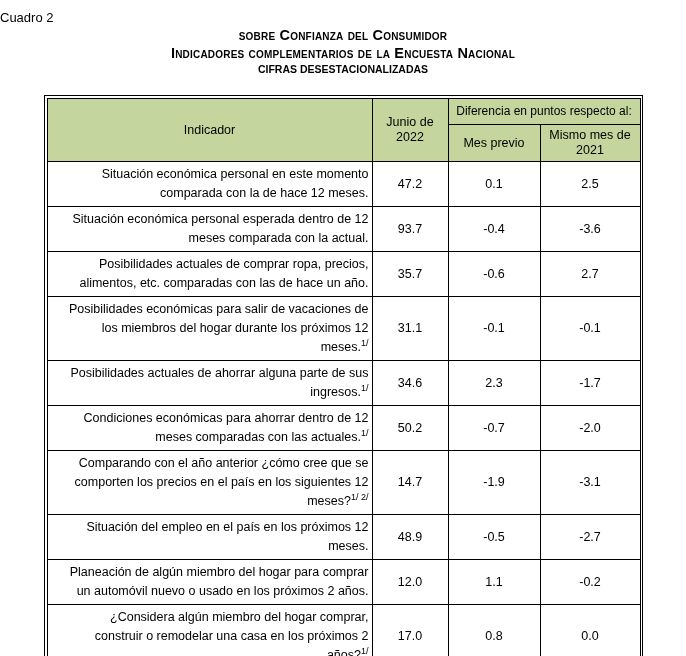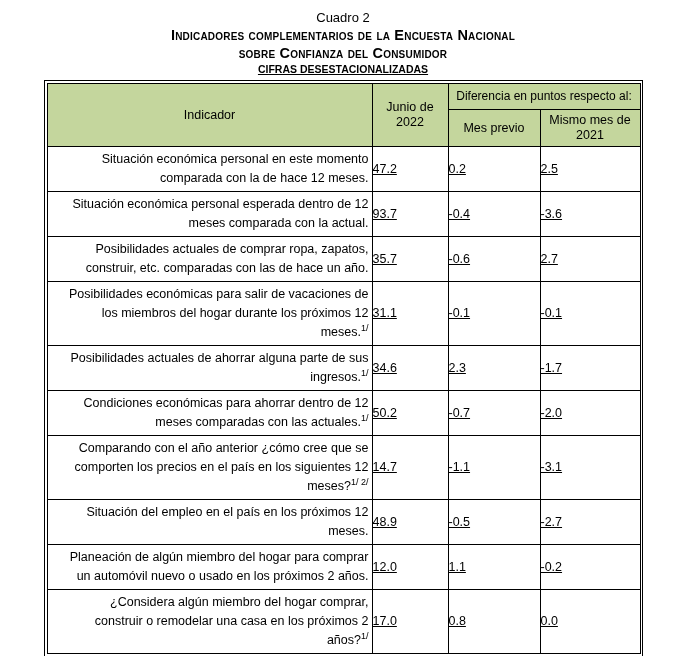--- a/index.html
+++ b/index.html
@@ -8,39 +8,38 @@
     width: 686px;
     height: 656px;
     font-family: "Liberation Sans", "DejaVu Sans", sans-serif;
     color: #000000;
     overflow: hidden;
   }
   .page { width: 686px; height: 656px; padding-top: 9px; }
 
   
   .caption {
-    text-align: center;
+    text-align: left;
     font-size: 13px;
     line-height: 17px;
   }
   .title-line {
     text-align: center;
     font-size: 14.5px;
     font-weight: bold;
     font-variant: small-caps;
     letter-spacing: 0.2px;
     line-height: 18px;
   }
   .subtitle {
     text-align: center;
     font-size: 10.5px;
     font-weight: bold;
     line-height: 14px;
-    margin-bottom: 4px;
-    text-decoration: underline;
+    margin-bottom: 19px;
   }
 
   
   .table-frame {
     width: 599px;
     margin: 0 auto;
     border: 1.5px solid #000;
     padding: 2px;
     background: #ffffff;
   }
@@ -68,31 +67,31 @@
   }
   thead tr.h-top th.h-diff { height: 26px; white-space: nowrap; font-size: 12px; }
   thead tr.h-bottom th { height: 34px; }
 
   tbody td { vertical-align: middle; }
   td.c-ind {
     text-align: right;
     padding: 3px 3px 3px 12px;
     line-height: 19px;
   }
-  td.c-num { line-height: 19px; text-decoration: underline; }
+  td.c-num { text-align: center; line-height: 19px; }
   td.c-ind sup { font-size: 9px; line-height: 0; }
 </style>
 </head>
 <body>
 
 <div class="page">
 
   <div class="caption">Cuadro 2</div>
+  <div class="title-line">sobre Confianza del Consumidor</div>
   <div class="title-line">Indicadores complementarios de la Encuesta Nacional</div>
-  <div class="title-line">sobre Confianza del Consumidor</div>
   <div class="subtitle">CIFRAS DESESTACIONALIZADAS</div>
 
   <div class="table-frame">
     <table class="indicators">
       <colgroup>
         <col class="c-indicator">
           <col class="c-june">
           <col class="c-prev">
           <col class="c-yoy">
       </colgroup>
@@ -104,33 +103,33 @@
         </tr>
         <tr class="h-bottom">
           <th>Mes previo</th>
           <th>Mismo mes de 2021</th>
         </tr>
       </thead>
       <tbody>
   <tr>
     <td class="c-ind"><span>Situación económica personal en este momento comparada con la de hace 12 meses.</span><sup></sup></td>
     <td class="c-num">47.2</td>
-    <td class="c-num">0.2</td>
+    <td class="c-num">0.1</td>
     <td class="c-num">2.5</td>
   </tr>
 
   <tr>
     <td class="c-ind"><span>Situación económica personal esperada dentro de 12 meses comparada con la actual.</span><sup></sup></td>
     <td class="c-num">93.7</td>
     <td class="c-num">-0.4</td>
     <td class="c-num">-3.6</td>
   </tr>
 
   <tr>
-    <td class="c-ind"><span>Posibilidades actuales de comprar ropa, zapatos, construir, etc. comparadas con las de hace un año.</span><sup></sup></td>
+    <td class="c-ind"><span>Posibilidades actuales de comprar ropa, precios, alimentos, etc. comparadas con las de hace un año.</span><sup></sup></td>
     <td class="c-num">35.7</td>
     <td class="c-num">-0.6</td>
     <td class="c-num">2.7</td>
   </tr>
 
   <tr>
     <td class="c-ind"><span>Posibilidades económicas para salir de vacaciones de los miembros del hogar durante los próximos 12 meses.</span><sup>1/</sup></td>
     <td class="c-num">31.1</td>
     <td class="c-num">-0.1</td>
     <td class="c-num">-0.1</td>
@@ -146,21 +145,21 @@
   <tr>
     <td class="c-ind"><span>Condiciones económicas para ahorrar dentro de 12 meses comparadas con las actuales.</span><sup>1/</sup></td>
     <td class="c-num">50.2</td>
     <td class="c-num">-0.7</td>
     <td class="c-num">-2.0</td>
   </tr>
 
   <tr>
     <td class="c-ind"><span>Comparando con el año anterior ¿cómo cree que se comporten los precios en el país en los siguientes 12 meses?</span><sup>1/ 2/</sup></td>
     <td class="c-num">14.7</td>
-    <td class="c-num">-1.1</td>
+    <td class="c-num">-1.9</td>
     <td class="c-num">-3.1</td>
   </tr>
 
   <tr>
     <td class="c-ind"><span>Situación del empleo en el país en los próximos 12 meses.</span><sup></sup></td>
     <td class="c-num">48.9</td>
     <td class="c-num">-0.5</td>
     <td class="c-num">-2.7</td>
   </tr>
 

